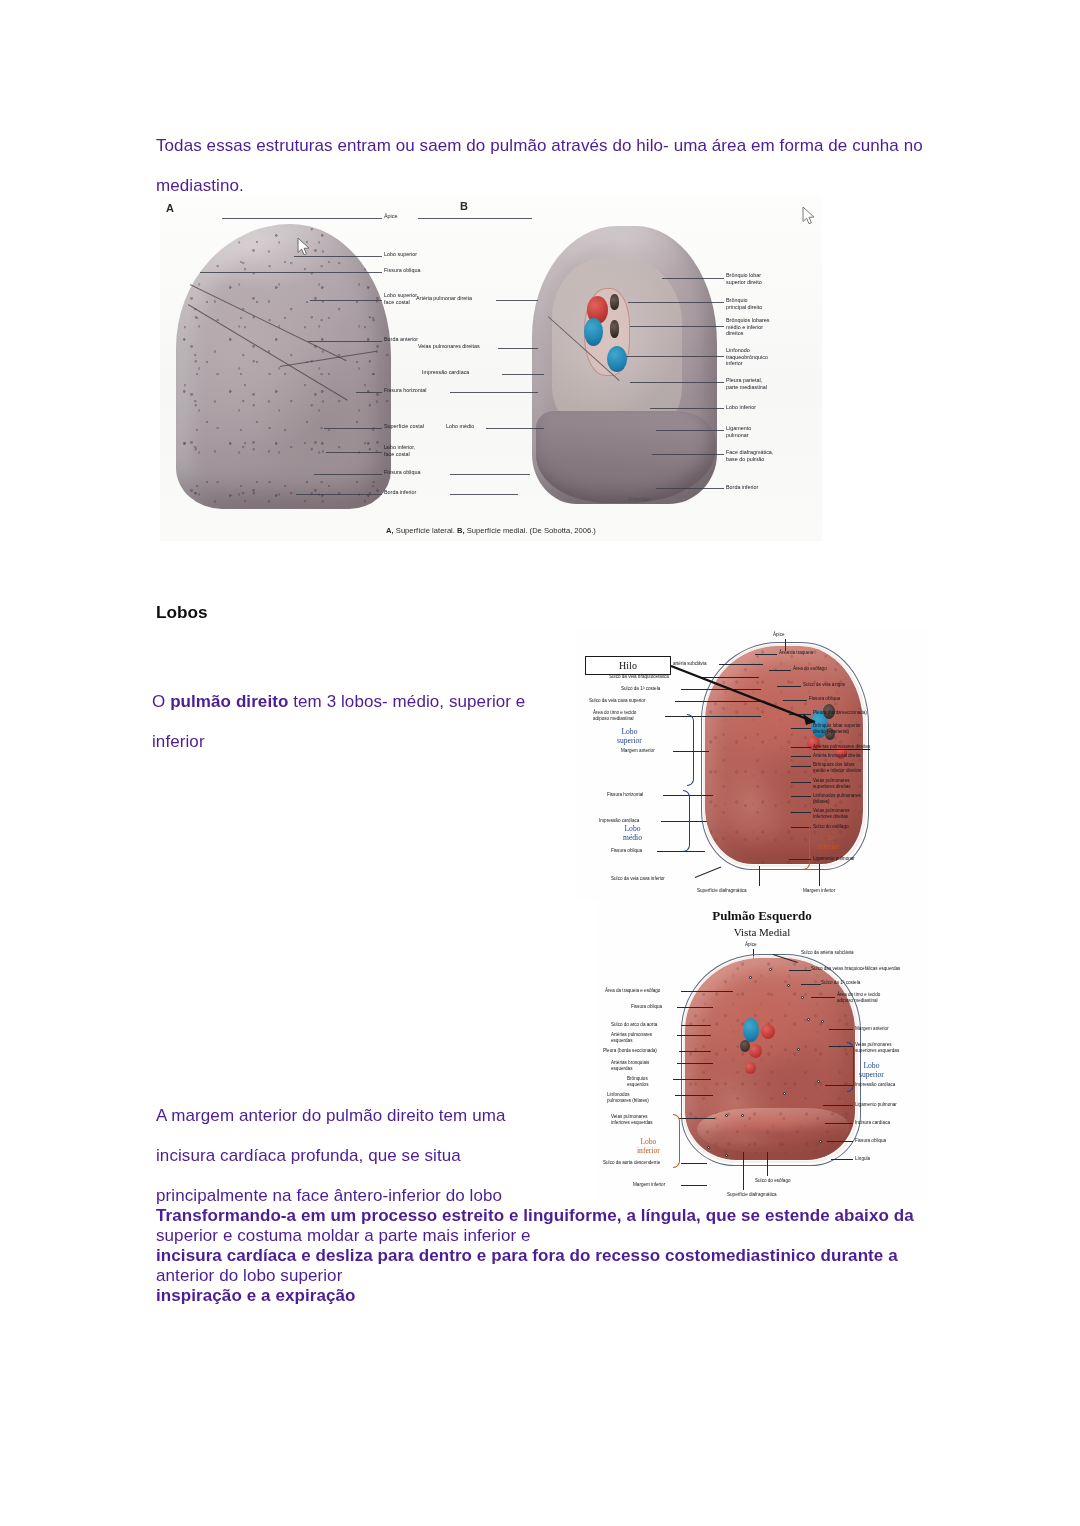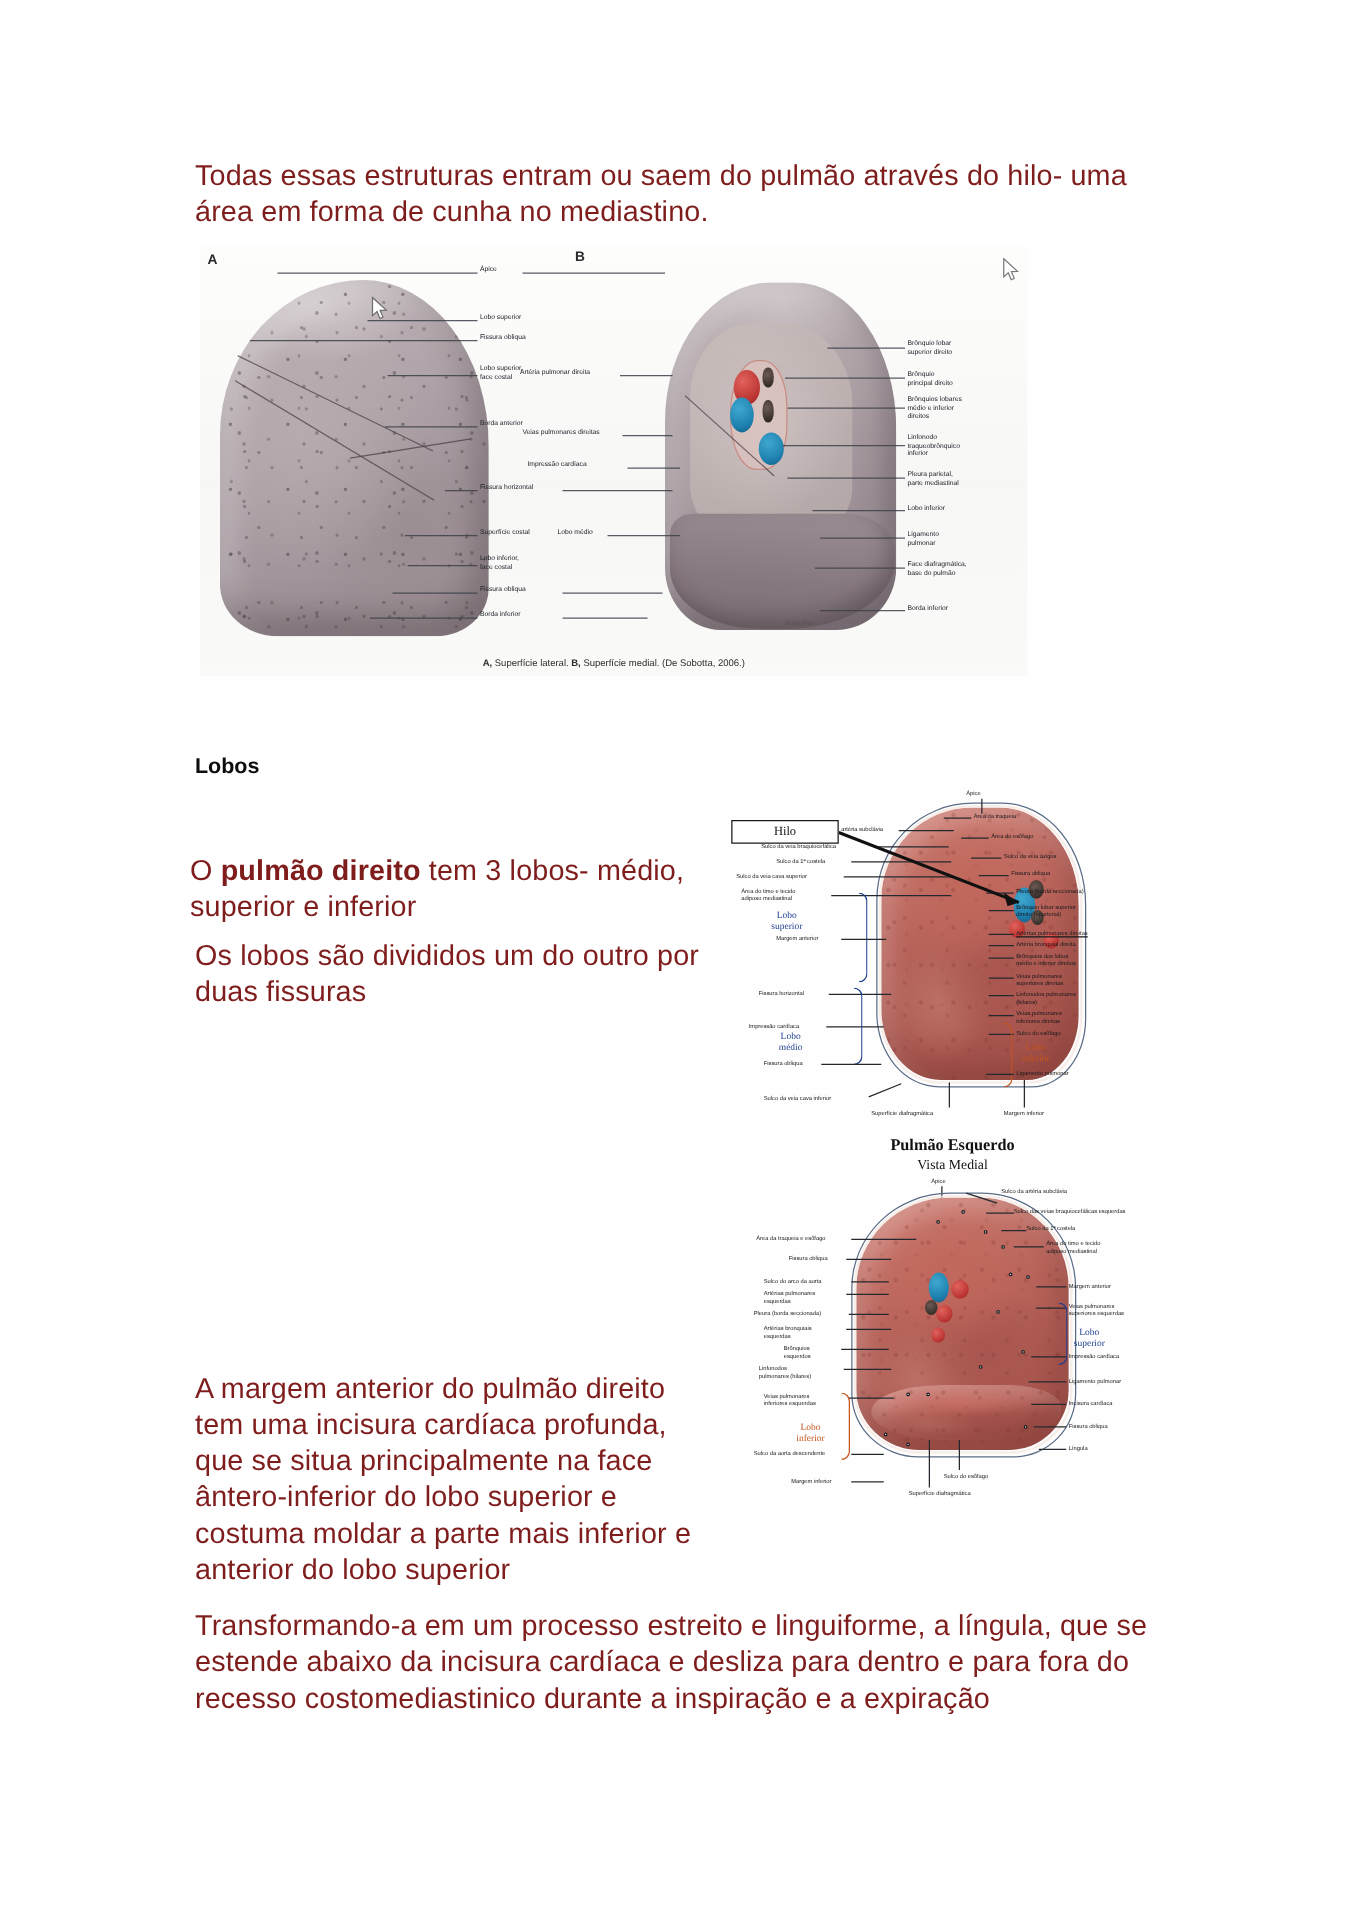--- a/index.html
+++ b/index.html
@@ -10,23 +10,23 @@
     font-family:"Liberation Sans", sans-serif;
     color:#0f0f0f;
     position:relative;
     overflow:hidden;
   }
   .page { position:relative; width:1080px; height:1526px; }
 
   
   .para {
     position:absolute;
-    font-size:23px;
-    line-height:29px;
-    color:#7f1d1d;
+    font-size:17px;
+    line-height:40px;
+    color:#4c1d95;
     letter-spacing:0.005em;
   }
   .para b { font-weight:bold; }
   .heading {
     position:absolute;
     font-size:17.2px;
     line-height:29px;
     font-weight:bold;
     color:#0d0d0d;
   }
@@ -330,28 +330,27 @@
     <path d="M1,1 L1,15.5 L4.6,12.2 L7,17.8 L9.4,16.7 L7.1,11.3 L12,11.1 Z" fill="#ffffff" stroke="#7a7a7a" stroke-width="1"></path>
   </svg>
 
   <div class="heading" style="left:156px; top:598px;">Lobos</div>
 
 
   <div class="para" style="left:152px; top:682px; width:412px;">
     <span>O </span><b>pulmão direito</b><span> tem 3 lobos- médio, superior e inferior</span>
   </div>
 
-  <div class="para" style="left:156px; top:750px; width:412px;">Os lobos são divididos um do outro por duas fissuras</div>
 
 
 
 
   <div class="para" style="left:156px; top:1096px; width:412px;">A margem anterior do pulmão direito tem uma incisura cardíaca profunda, que se situa principalmente na face ântero-inferior do lobo superior e costuma moldar a parte mais inferior e anterior do lobo superior</div>
 
-  <div class="para" style="left:156px; top:1286px; width:776px;">Transformando-a em um processo estreito e linguiforme, a língula, que se estende abaixo da incisura cardíaca e desliza para dentro e para fora do recesso costomediastinico durante a inspiração e a expiração</div>
+  <div class="para" style="left:156px; top:1196px; width:776px;font-weight:bold;">Transformando-a em um processo estreito e linguiforme, a língula, que se estende abaixo da incisura cardíaca e desliza para dentro e para fora do recesso costomediastinico durante a inspiração e a expiração</div>
 
   <div id="figure-right-lung">
 
     <div class="netter-body" style="left:128px; top:18px; width:158px; height:218px;
                 border-radius:46% 40% 26% 30% / 34% 36% 24% 26%;"></div>
     <div class="netter-outline" style="left:124px; top:14px; width:168px; height:228px;
                 border-radius:46% 40% 26% 30% / 34% 36% 24% 26%;"></div>
     <div class="pleura-edge" style="left:126px; top:16px; width:163px; height:223px;
                 border-radius:46% 40% 26% 30% / 34% 36% 24% 26%; opacity:.7;"></div>
 

